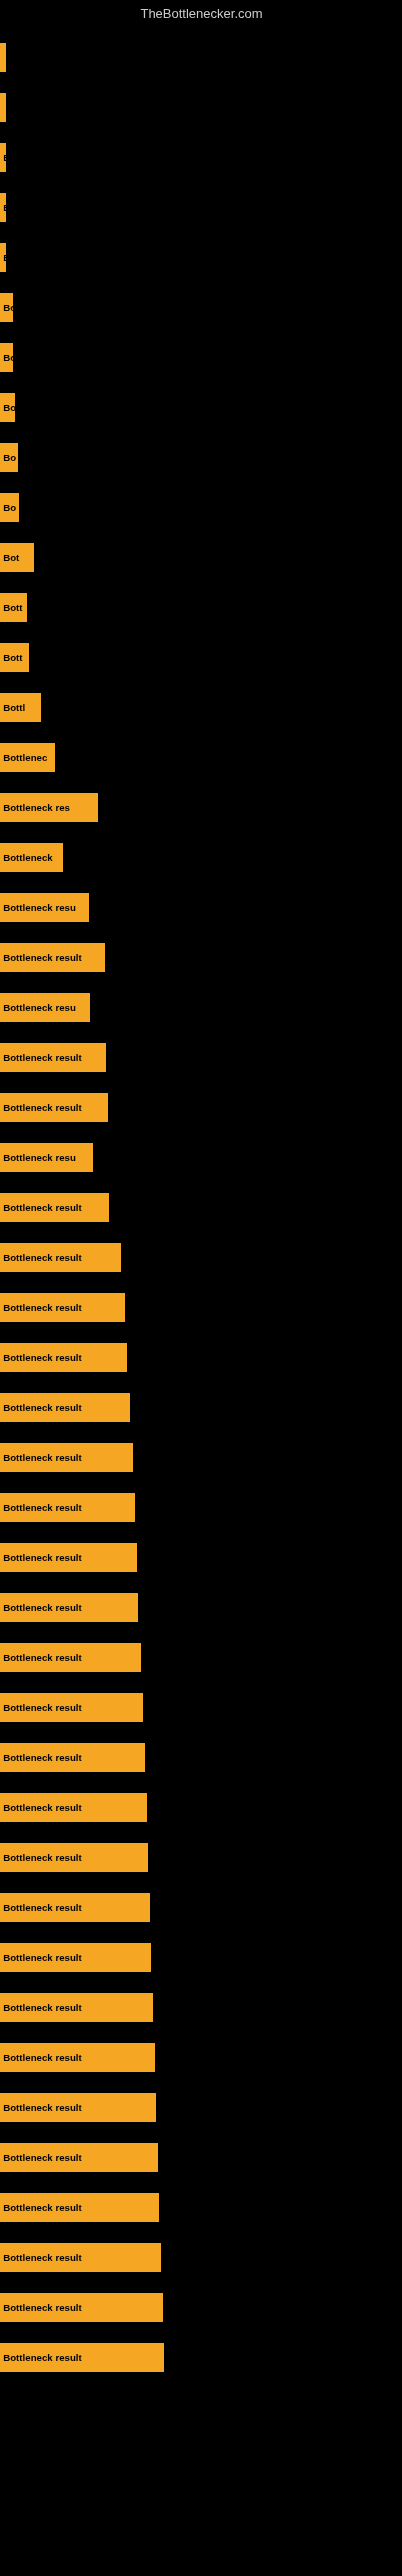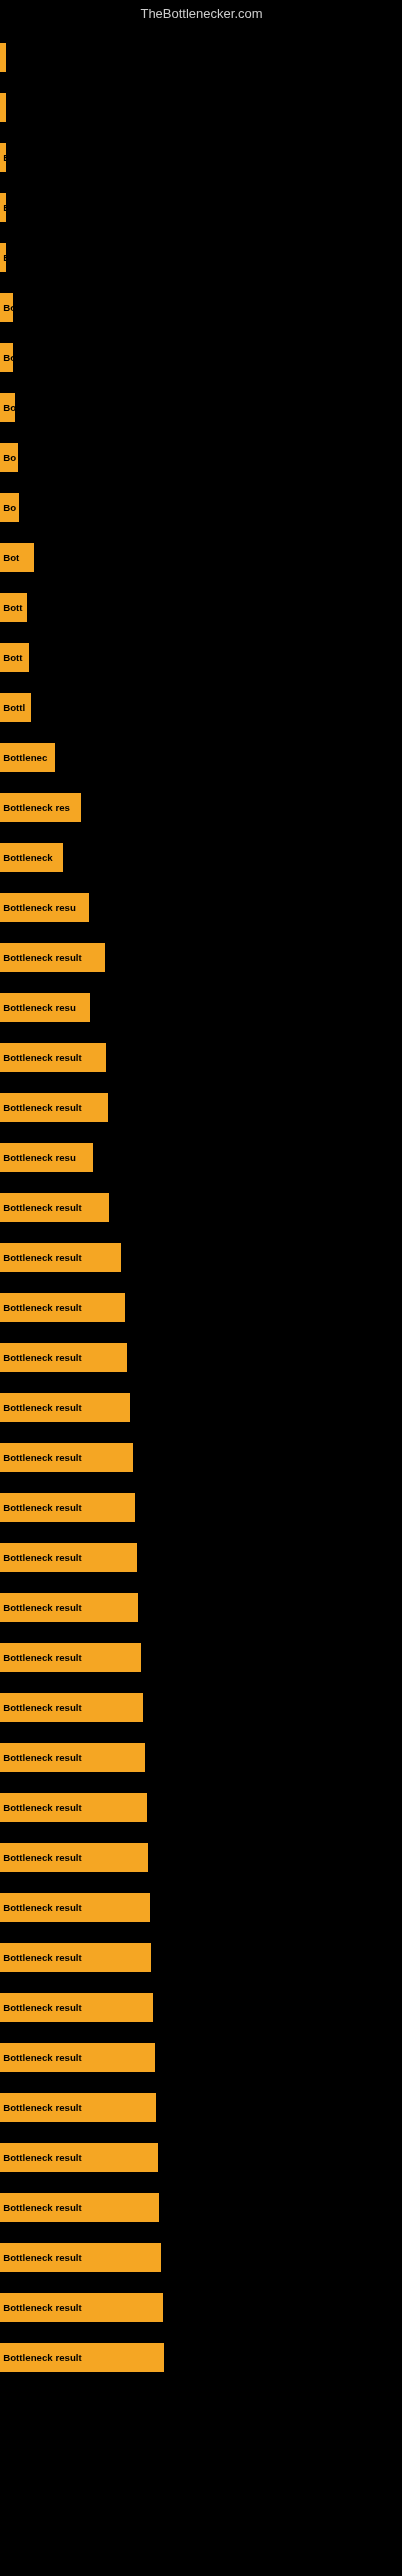--- a/index.html
+++ b/index.html
@@ -97,27 +97,27 @@
     <div class="bar-row">
       <div class="bar-label" style="width: 34px;">Bot</div>
     </div>
     <div class="bar-row">
       <div class="bar-label" style="width: 27px;">Bott</div>
     </div>
     <div class="bar-row">
       <div class="bar-label" style="width: 29px;">Bott</div>
     </div>
     <div class="bar-row">
-      <div class="bar-label" style="width: 31px;">Bottl</div>
+      <div class="bar-label" style="width: 41px;">Bottl</div>
     </div>
     <div class="bar-row">
       <div class="bar-label" style="width: 55px;">Bottlenec</div>
     </div>
     <div class="bar-row">
-      <div class="bar-label" style="width: 81px;">Bottleneck res</div>
+      <div class="bar-label" style="width: 98px;">Bottleneck res</div>
     </div>
     <div class="bar-row">
       <div class="bar-label" style="width: 63px;">Bottleneck</div>
     </div>
     <div class="bar-row">
       <div class="bar-label" style="width: 89px;">Bottleneck resu</div>
     </div>
     <div class="bar-row">
       <div class="bar-label" style="width: 105px;">Bottleneck result</div>
     </div>

